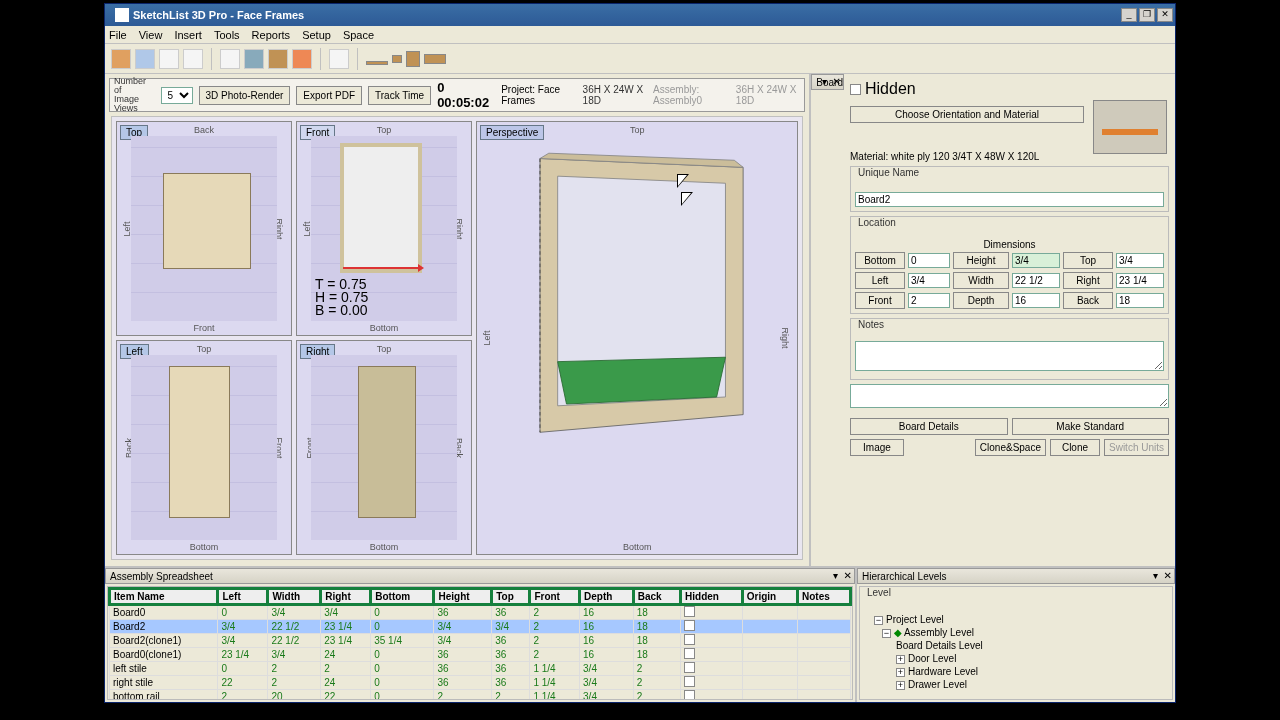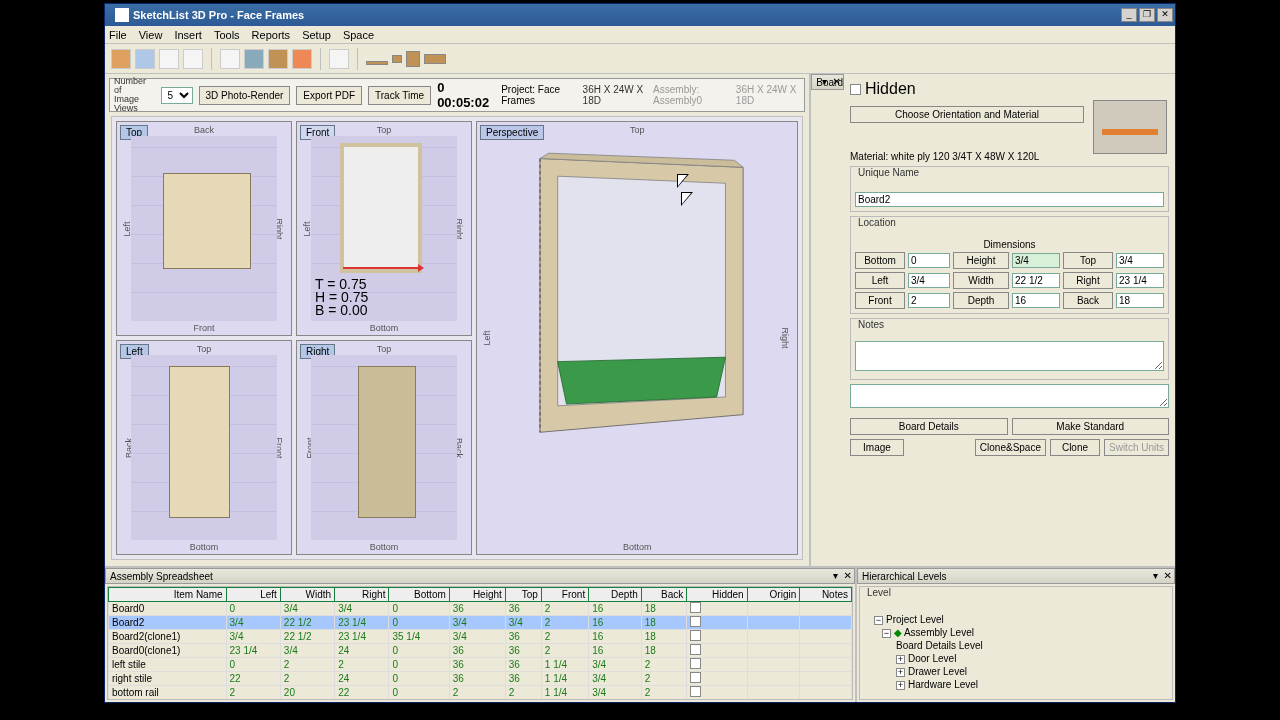--- a/index.html
+++ b/index.html
@@ -35,21 +35,21 @@
   .red-arrow { position:absolute; background:#d33; height:2px;}
   .red-arrow::after{content:"";position:absolute;right:-5px;top:-3px;border-left:6px solid #d33;border-top:4px solid transparent;border-bottom:4px solid transparent;}
   .dims-text { position:absolute; font-size:14px; line-height:13px; color:#000;}
   .spreadsheet-panel { height: 136px; border-top: 2px solid #c0c0c0; display: flex; }
   .ss-left { flex: 1; display:flex; flex-direction:column;}
   .ss-right { width: 320px; border-left: 2px solid #c0c0c0; display:flex; flex-direction:column;}
   .panel-hdr { background: linear-gradient(#e9e6dc,#d6d3c6); border:1px solid #999; height:16px; font-size:10px; padding-left:4px; display:flex; align-items:center; position:relative;}
   .panel-hdr .pin { position:absolute; right:16px; top:1px; font-size:10px; cursor:pointer;}
   .panel-hdr .x { position:absolute; right:2px; top:1px; font-size:10px; cursor:pointer;}
   table.sheet { font-size:10px; border-collapse:collapse; width:100%; }
-  table.sheet th { background:#eee; border:1px solid #15803d; padding:1px 3px; text-align:right; font-weight:normal;}
+  table.sheet th { background:#eee; border:3px solid #15803d; padding:1px 3px; text-align:left; font-weight:bold;}
   table.sheet td { border:1px solid #ddd; padding:0 3px; color:#1a7a1a; white-space:nowrap;}
   table.sheet td.name { color:#000;}
   table.sheet tr.sel td { background:#a6c8ff; }
   .chk { width:11px; height:11px; border:1px solid #888; display:inline-block; background:#fff;}
   .tree { font-size:10px; padding:4px;}
   .tree div { padding:1px 6px;}
   .tree .lvl1{padding-left:14px;} .tree .lvl2{padding-left:28px;}
   .tree .exp { display:inline-block; width:9px; height:9px; border:1px solid #888; text-align:center; line-height:7px; margin-right:3px; font-size:9px; background:#fff; cursor:pointer;}
   .bp-body { padding:4px 6px; flex:1; overflow:auto;}
   .bp-row { display:flex; align-items:center; gap:4px; margin:2px 0;}
@@ -422,19 +422,19 @@
         <span class="pin">▾</span>
         <span class="x">✕</span>
       </div>
       <div class="fieldset" style="margin:2px;flex:1">
         <span class="fieldset-title">Level</span>
         <div class="tree">
           <div><span class="exp">−</span><span>Project Level</span></div>
           <div class="lvl1"><span class="exp">−</span><span style="color:#080">◆ </span><span>Assembly Level</span></div>
           <div class="lvl2"><span>Board Details Level</span></div>
           <div class="lvl2"><span class="exp">+</span><span>Door Level</span></div>
+          <div class="lvl2"><span class="exp">+</span><span>Hardware Level</span></div>
           <div class="lvl2"><span class="exp">+</span><span>Drawer Level</span></div>
-          <div class="lvl2"><span class="exp">+</span><span>Hardware Level</span></div>
         </div>
       </div>
     </div>
   </div>
 </div>
 
 </body></html>

